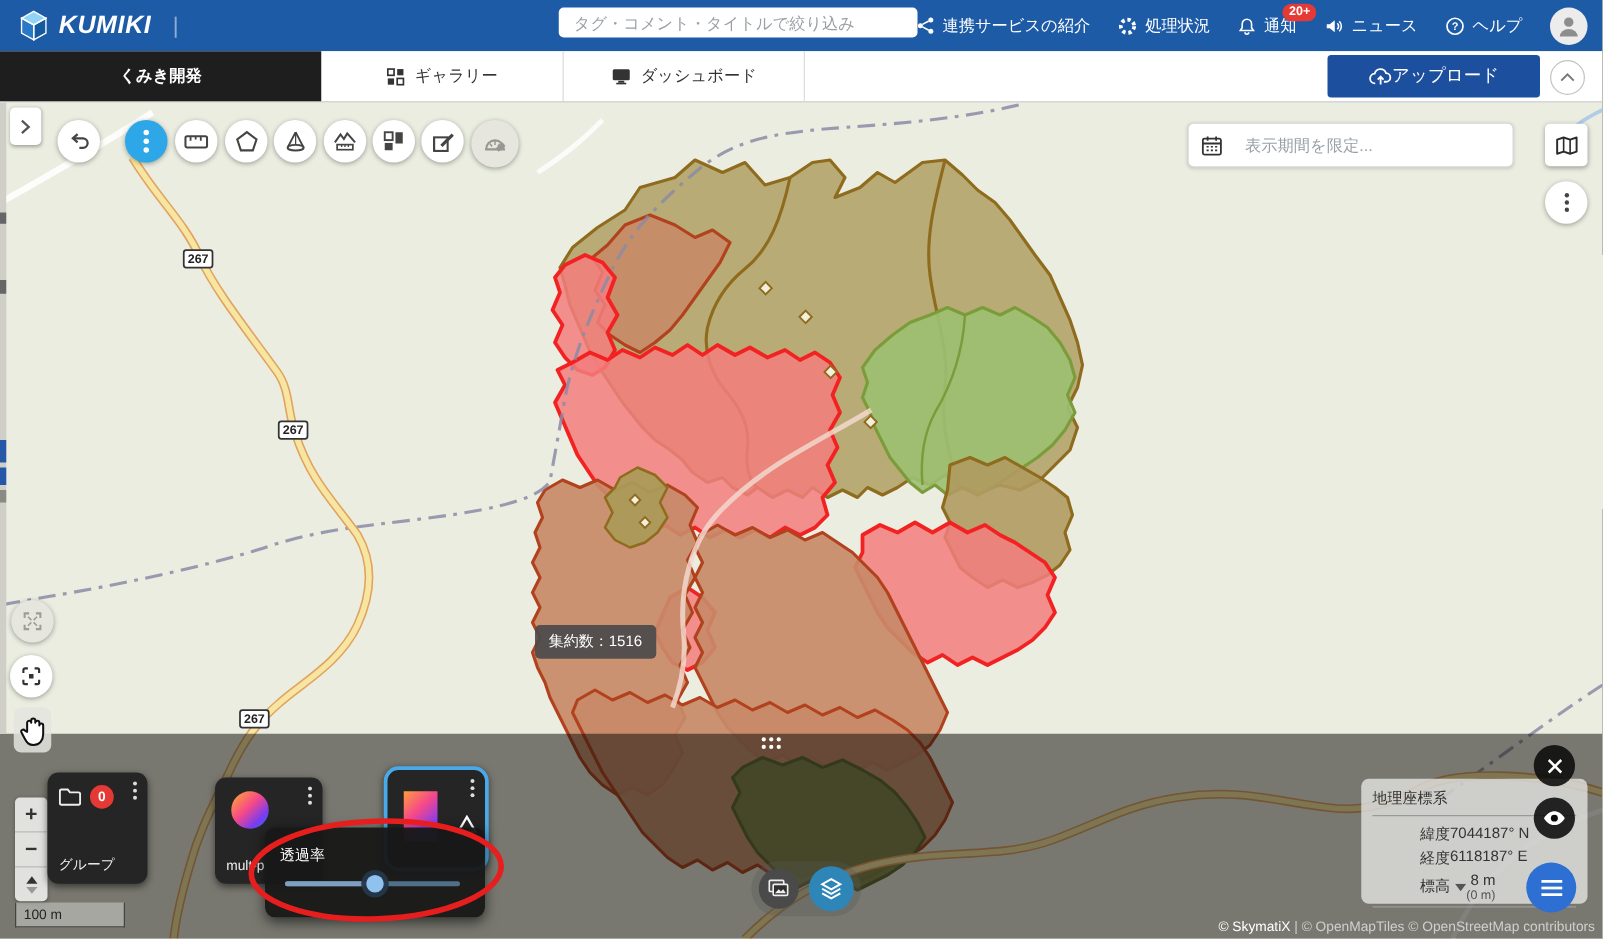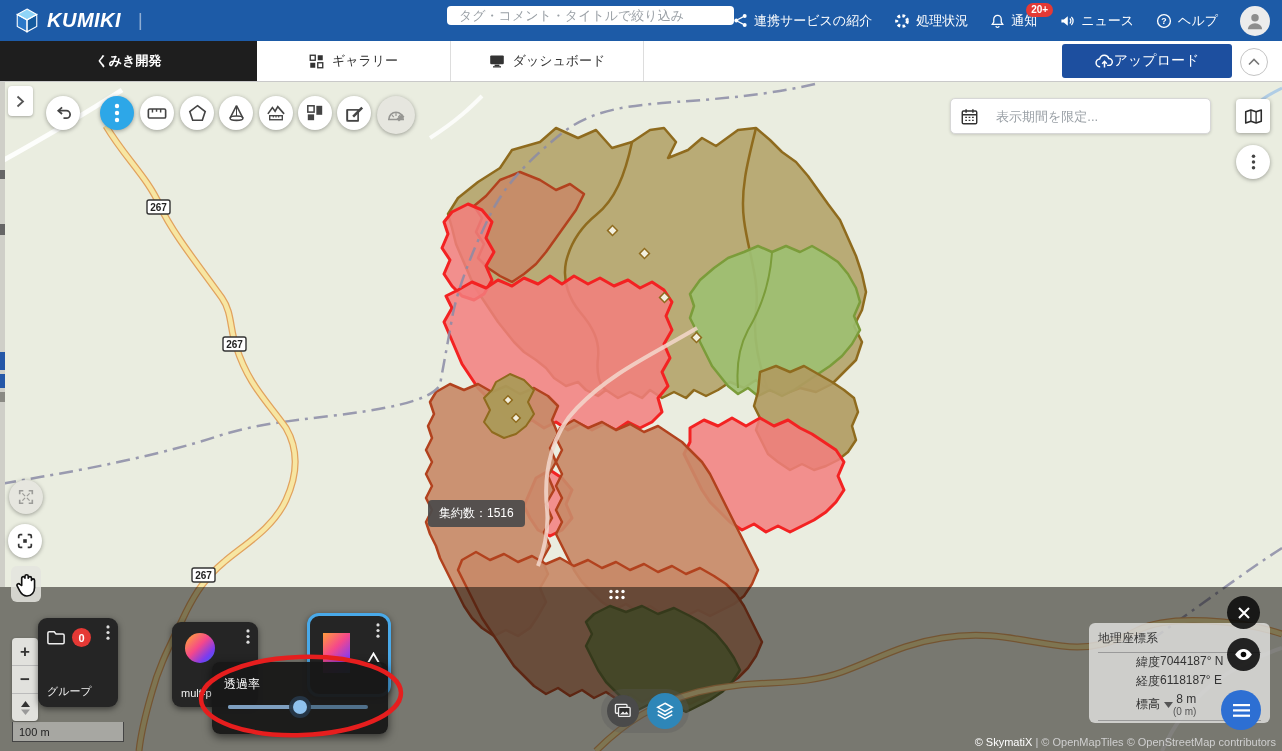--- a/index.html
+++ b/index.html
@@ -7,21 +7,21 @@
     font-family:"Liberation Sans","DejaVu Sans",sans-serif;background:#eaede0;}
   .abs{position:absolute;}
   svg{display:block;}
 
   
   .topbar{position:absolute;left:0;top:0;width:1282px;height:41px;background:#1d5ba7;z-index:40;
     display:flex;align-items:center;color:#fff;}
   .logo{display:flex;align-items:center;gap:7px;margin-left:14px;cursor:pointer;}
   .logo-text{font-size:20px;font-weight:bold;letter-spacing:.5px;font-style:italic;}
   .logo-divider{color:rgba(255,255,255,.5);margin-left:10px;font-size:18px;}
-  .search{position:absolute;left:447px;top:6px;width:287px;height:19px;border:none;border-radius:4px;
+  .search{position:absolute;left:447px;top:6px;width:287px;height:24px;border:none;border-radius:4px;
     padding:0 12px;font-size:13px;color:#333;outline:none;box-sizing:border-box;font-family:inherit;}
   .search::placeholder{color:#9aa0a6;}
   .top-links{position:absolute;right:12px;top:0;height:41px;display:flex;align-items:center;gap:22px;}
   .tlink{display:flex;align-items:center;gap:6px;font-size:13px;cursor:pointer;white-space:nowrap;position:relative;}
   .nbadge{position:absolute;top:-9px;right:-16px;background:#e53935;color:#fff;font-size:10px;font-weight:bold;
     border-radius:9px;padding:1px 5px;line-height:12px;}
   .avatar{width:30px;height:30px;border-radius:50%;background:#ececec;display:flex;align-items:center;justify-content:center;cursor:pointer;}
 
   
   .tabbar{position:absolute;left:0;top:41px;width:1282px;height:41px;background:#fff;z-index:40;
@@ -50,21 +50,21 @@
     box-shadow:0 1px 3px rgba(0,0,0,.15);}
   .date-input{border:none;outline:none;flex:1;font-size:13px;color:#333;font-family:inherit;background:transparent;}
   .date-input::placeholder{color:#9aa0a6;}
   .tooltip{position:absolute;left:428px;top:500px;background:rgba(75,75,75,.92);color:#fff;font-size:12px;
     border-radius:4px;padding:5px 11px;z-index:20;white-space:nowrap;}
   .zoomstack{position:absolute;left:12px;top:638px;width:26px;background:rgba(248,248,245,.82);border-radius:4px;
     overflow:hidden;z-index:20;box-shadow:0 1px 3px rgba(0,0,0,.3);}
   .zbtn{height:27px;display:flex;align-items:center;justify-content:center;border-bottom:1px solid #bbb;cursor:pointer;
     color:#333;font-size:17px;font-weight:bold;}
   .zbtn:last-child{border-bottom:none;}
-  .scalebar{position:absolute;left:12px;top:722px;width:112px;height:20px;background:rgba(255,255,255,.35);
+  .scalebar{position:absolute;left:12px;top:722px;width:88px;height:20px;background:rgba(255,255,255,.35);
     border:1px solid #444;border-top:none;box-sizing:border-box;font-size:11px;color:#222;display:flex;
     align-items:center;padding-left:6px;z-index:20;}
 
   
   .card{position:absolute;background:#252525;border-radius:9px;z-index:21;color:#fff;
     box-shadow:0 2px 6px rgba(0,0,0,.5);}
   .card-dots{position:absolute;top:7px;right:8px;cursor:pointer;}
   .card-label{position:absolute;left:9px;bottom:8px;font-size:11px;color:#f0f0f0;white-space:nowrap;overflow:hidden;}
   .badge0{display:inline-flex;width:19px;height:19px;border-radius:50%;background:#e53935;color:#fff;font-size:11px;
     font-weight:bold;align-items:center;justify-content:center;}
@@ -76,21 +76,21 @@
   .op-label{position:absolute;left:12px;top:14px;color:#fff;font-size:12px;}
   .slider-track{position:absolute;left:16px;top:43px;width:140px;height:4px;border-radius:2px;background:#50708a;}
   .slider-fill{position:absolute;left:0;top:0;height:4px;width:72px;border-radius:2px;background:#7e9fc0;}
   .slider-thumb{position:absolute;left:61px;top:-9px;width:22px;height:22px;border-radius:50%;background:rgba(38,55,72,.95);
     display:flex;align-items:center;justify-content:center;cursor:pointer;}
   .slider-thumb-inner{width:14px;height:14px;border-radius:50%;background:#8fc2ee;}
 
   
   .coords-panel{position:absolute;left:1089px;top:623px;width:181px;height:100px;background:rgba(228,228,226,.8);
     border-radius:6px;z-index:21;font-size:12px;color:#333;box-sizing:border-box;padding:7px 9px;}
-  .cp-title{border-bottom:1px solid #9a9a9a;padding-bottom:5px;}
+  .cp-title{border-bottom:1px solid #9a9a9a;padding-bottom:5px;margin-bottom:5px;}
   .cp-row{display:flex;justify-content:flex-start;padding:1px 0 1px 38px;}
   .cp-row.last{border-bottom:1px solid #9a9a9a;padding-bottom:3px;}
   .cp-label{display:flex;align-items:center;gap:4px;}
   .cp-val{text-align:right;}
   .cp-sub{font-size:10px;color:#555;text-align:right;}
   .rbtn{position:absolute;border-radius:50%;display:flex;align-items:center;justify-content:center;z-index:23;cursor:pointer;}
   .attribution{position:absolute;right:6px;top:736px;font-size:11px;z-index:24;color:#cfcfcf;white-space:nowrap;}
   .attribution .brand{color:#fff;}
 
   

